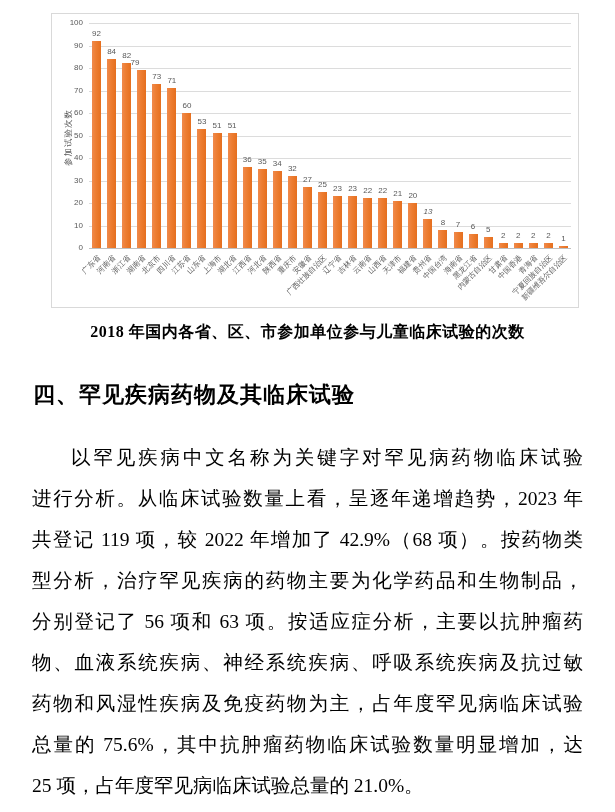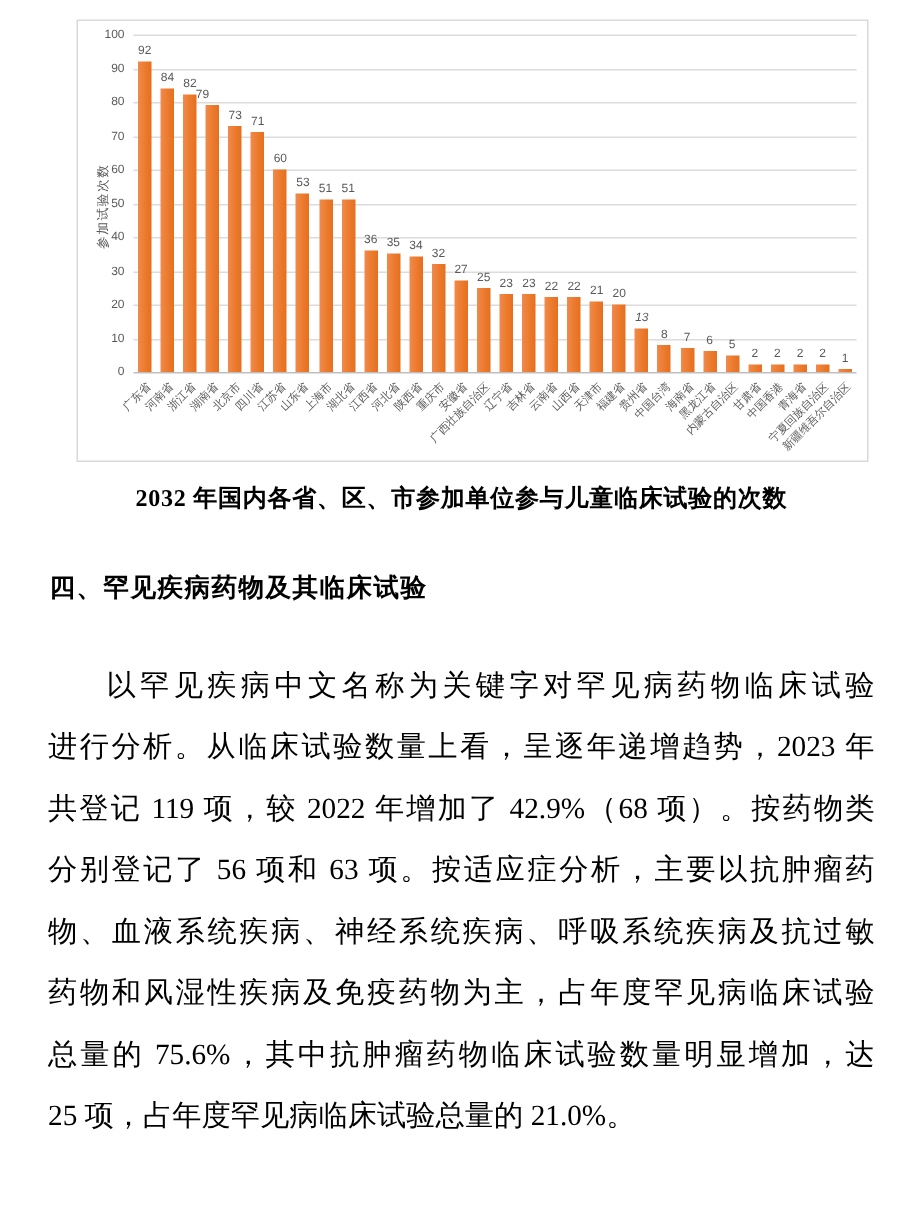--- a/index.html
+++ b/index.html
@@ -21,21 +21,21 @@
   .vlab{position:absolute;font-size:8px;line-height:10px;color:#595959;transform:translateX(-50%);
         white-space:nowrap;font-family:"Liberation Sans","DejaVu Sans",sans-serif;}
   .xlab-anchor{position:absolute;top:229px;width:0;height:0;}
   .xlab{position:absolute;right:0;top:2px;font-size:7.5px;line-height:8px;color:#595959;white-space:nowrap;
         transform:rotate(-45deg);transform-origin:100% 0;
         font-family:"Liberation Sans","DejaVu Sans",sans-serif;}
 
   
   .caption{position:absolute;top:322px;left:0;width:615px;text-align:center;
            font-size:16px;font-weight:bold;letter-spacing:0.5px;}
-  .heading{position:absolute;top:380px;left:33px;margin:0;font-size:17px;font-weight:bold;
+  .heading{position:absolute;top:380px;left:33px;margin:0;font-size:22px;font-weight:bold;
            letter-spacing:1px;font-family:"Liberation Sans","DejaVu Sans",sans-serif;color:#000;}
   .para{position:absolute;top:437px;left:32px;width:551px;font-size:19.5px;line-height:41px;}
   .pline{text-align:justify;text-align-last:justify;text-justify:inter-character;white-space:nowrap;}
   .pline.first{text-indent:39px;}
   .pline.last{text-align-last:left;}
 </style>
 </head>
 <body>
 
 <div class="page">
@@ -221,28 +221,29 @@
           <span class="xlab">宁夏回族自治区</span>
         </div>
         <div class="bar" style="left: 469.969px; height: 2px;"></div>
         <div class="vlab" style="left: 474.469px; top: 211px;">1</div>
         <div class="xlab-anchor" style="left: 474.469px;">
           <span class="xlab">新疆维吾尔自治区</span>
         </div>
       </div>
   </div>
 
-  <div class="caption">2032 年国内各省、区、市参加单位参与儿童临床试验的次数</div>
+  <div class="caption">2018 年国内各省、区、市参加单位参与儿童临床试验的次数</div>
 
   <h2 class="heading">四、罕见疾病药物及其临床试验</h2>
 
   <div class="para">
     <div class="pline first">以罕见疾病中文名称为关键字对罕见病药物临床试验</div>
     <div class="pline">进行分析。从临床试验数量上看，呈逐年递增趋势，2023 年</div>
     <div class="pline">共登记 119 项，较 2022 年增加了 42.9%（68 项）。按药物类</div>
+    <div class="pline">型分析，治疗罕见疾病的药物主要为化学药品和生物制品，</div>
     <div class="pline">分别登记了 56 项和 63 项。按适应症分析，主要以抗肿瘤药</div>
     <div class="pline">物、血液系统疾病、神经系统疾病、呼吸系统疾病及抗过敏</div>
     <div class="pline">药物和风湿性疾病及免疫药物为主，占年度罕见病临床试验</div>
     <div class="pline">总量的 75.6%，其中抗肿瘤药物临床试验数量明显增加，达</div>
     <div class="pline last">25 项，占年度罕见病临床试验总量的 21.0%。</div>
   </div>
 
 </div>
 
 </body></html>

